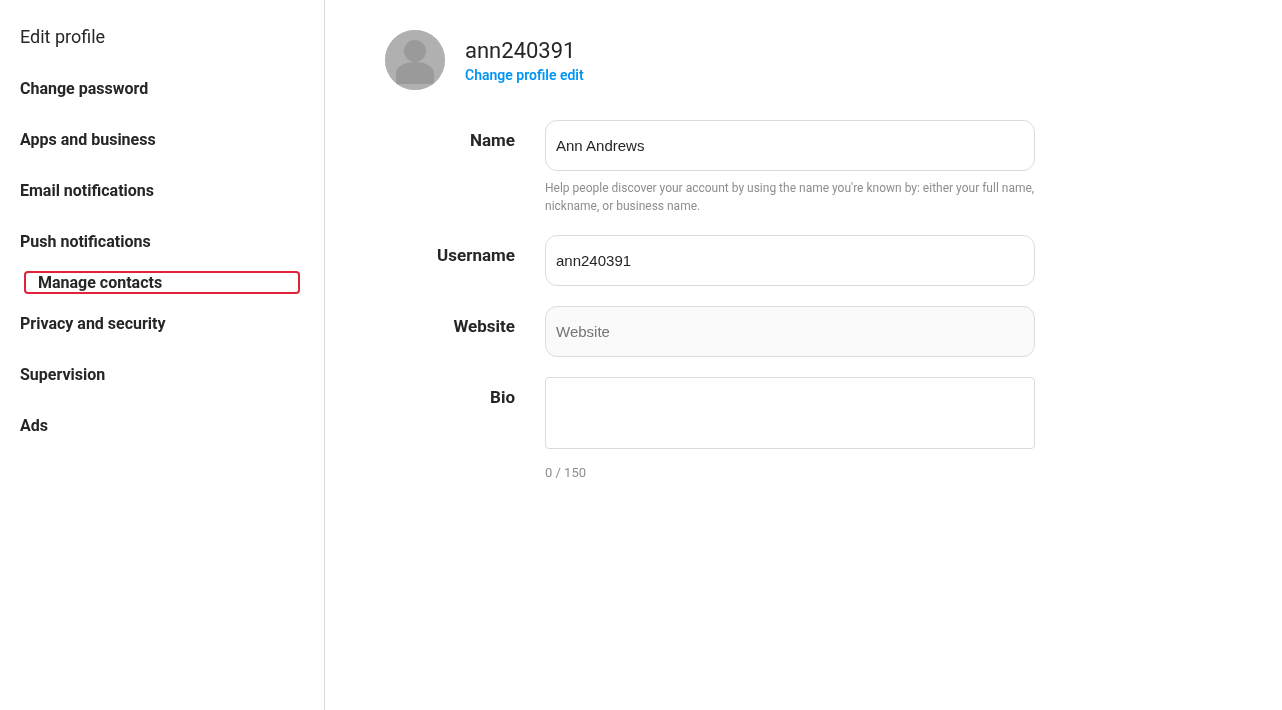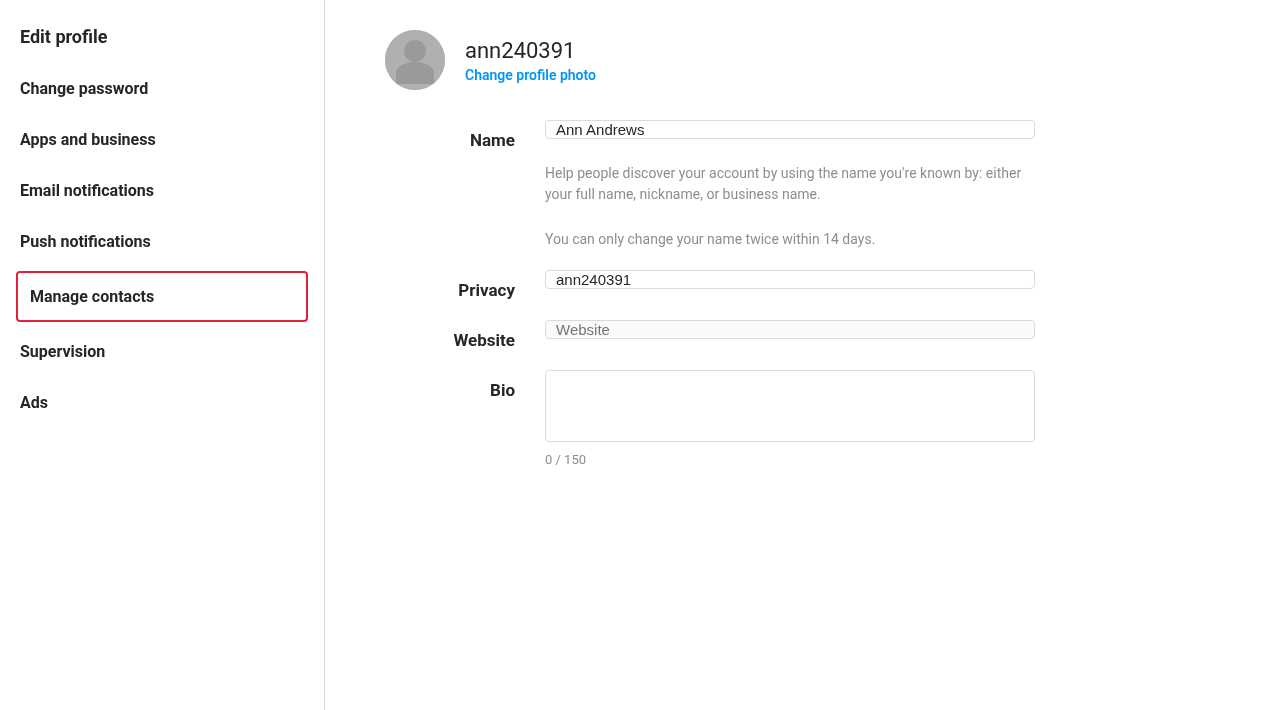--- a/index.html
+++ b/index.html
@@ -30,31 +30,31 @@
       display: flex;
       align-items: center;
       padding: 16px 20px;
       cursor: pointer;
       font-size: 16px;
       color: #262626;
       font-weight: 700;
     }
 
     .sidebar-item.active-header {
-      font-weight: 700;
+      font-weight: 400;
       font-size: 18px;
       color: #262626;
       cursor: default;
     }
 
     .sidebar-item.selected {
       border: 2px solid #e0223a;
       border-radius: 4px;
-      margin: 4px 16px;
-      padding: 14px 12px;
+      margin: 4px 24px;
+      padding: 0 12px;
     }
 
     .main-content {
       flex: 1;
       padding: 30px 60px;
       background: #fff;
       overflow-y: auto;
     }
 
     .profile-header {
@@ -153,37 +153,37 @@
       flex-shrink: 0;
     }
 
     .form-field-wrapper {
       flex: 1;
       max-width: 490px;
     }
 
     .form-input {
       width: 100%;
-      padding: 0 10px;
+      padding: 16px 10px;
       border: 1px solid #dbdbdb;
-      border-radius: 4px;
+      border-radius: 12px;
       font-size: 15px;
       color: #262626;
       background: #fff;
       outline: none;
     }
 
     .form-input.disabled {
       background: #fafafa;
       color: #8e8e8e;
     }
 
     .form-help-text {
-      margin-top: 24px;
-      font-size: 14px;
+      margin-top: 8px;
+      font-size: 12px;
       color: #8e8e8e;
       line-height: 1.5;
     }
 
     .bio-textarea {
       width: 100%;
       padding: 8px 10px;
       border: 1px solid #dbdbdb;
       border-radius: 4px;
       font-size: 15px;
@@ -191,21 +191,21 @@
       background: #fff;
       outline: none;
       resize: none;
       height: 72px;
       font-family: inherit;
     }
 
     .bio-counter {
       font-size: 13px;
       color: #8e8e8e;
-      margin-top: 6px;
+      margin-top: 12px;
     }
   </style>
 </head>
 <body>
 
 <div class="sidebar">
 
   <div class="sidebar-item active-header">
     <span>Edit profile</span>
   </div>
@@ -223,20 +223,23 @@
   </div>
 
   <div class="sidebar-item">
     <span>Push notifications</span>
   </div>
 
   <div class="sidebar-item selected">
     <span>Manage contacts</span>
   </div>
 
+  <div class="sidebar-item">
+    <span>Privacy and security</span>
+  </div>
 
   <div class="sidebar-item">
     <span>Supervision</span>
   </div>
 
   <div class="sidebar-item">
     <span>Ads</span>
   </div>
 
 </div>
@@ -244,35 +247,34 @@
 <div class="main-content">
 
   <div class="profile-header">
     <div class="avatar-circle">
       <div class="avatar-inner">
         <div class="avatar-person"></div>
       </div>
     </div>
     <div class="profile-info">
       <span class="profile-username">ann240391</span>
-      <a class="change-photo-link">Change profile photo</a>
+      <a class="change-photo-link">Change profile edit</a>
     </div>
   </div>
 
   <div class="form-row">
     <div class="form-label">Name</div>
     <div class="form-field-wrapper">
       <input type="text" class="form-input" value="Ann Andrews" style="">
       <div class="form-help-text">Help people discover your account by using the name you're known by: either your full name, nickname, or business name.</div>
-      <div class="form-help-text">You can only change your name twice within 14 days.</div>
-    </div>
-  </div>
-
-  <div class="form-row">
-    <div class="form-label">Privacy</div>
+    </div>
+  </div>
+
+  <div class="form-row">
+    <div class="form-label">Username</div>
     <div class="form-field-wrapper">
       <input type="text" class="form-input" value="ann240391" style="">
     </div>
   </div>
 
   <div class="form-row">
     <div class="form-label">Website</div>
     <div class="form-field-wrapper">
       <input type="text" class="form-input disabled" disabled="" placeholder="Website" style="">
     </div>

